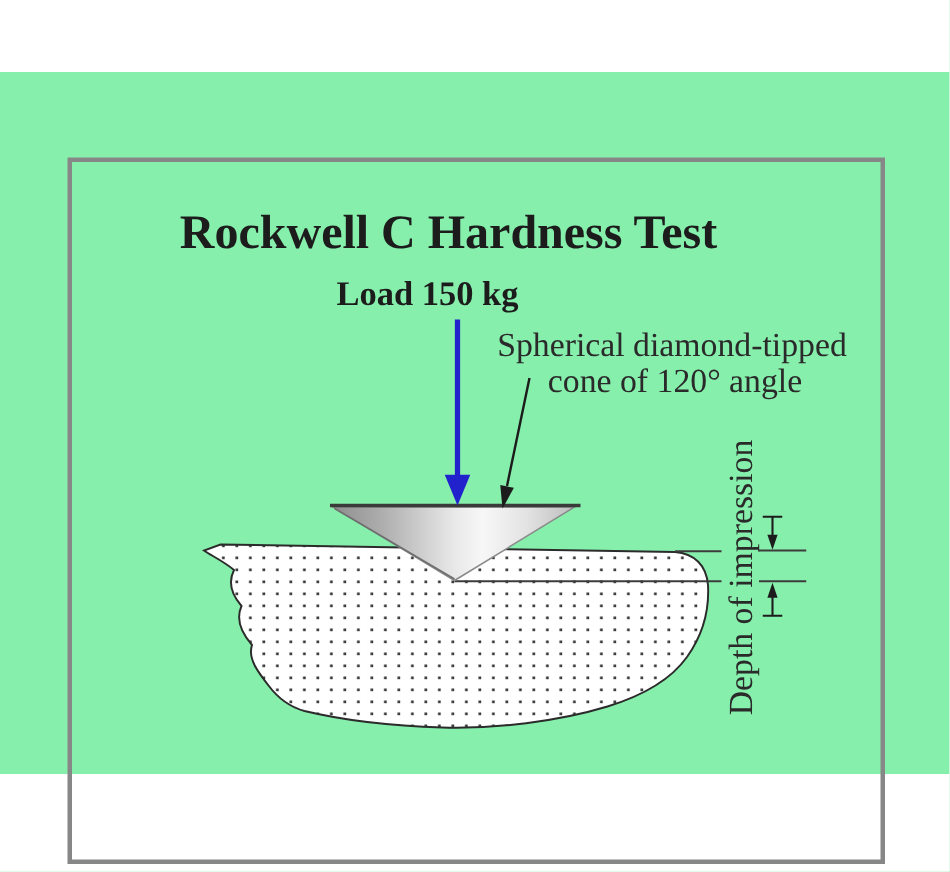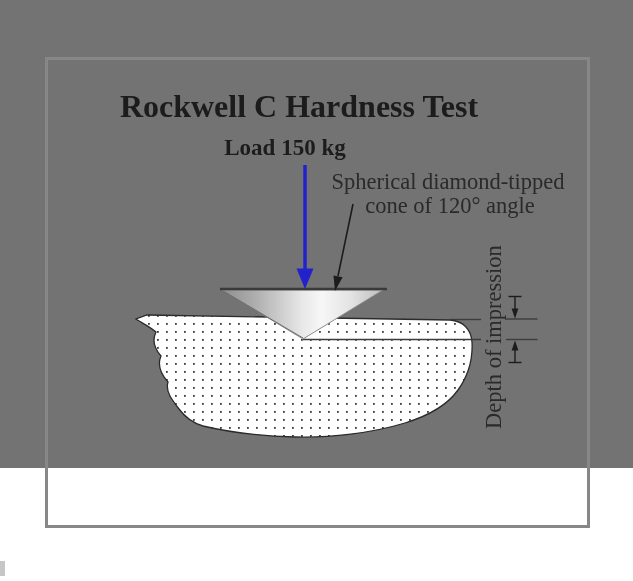--- a/index.html
+++ b/index.html
@@ -8,21 +8,22 @@
     background: #ffffff;
     width: 633px;
     height: 581px;
     overflow: hidden;
     font-family: "Liberation Serif", serif;
   }
   .stage {
     position: relative;
     width: 633px;
     height: 468px;
-    background: #737373;
+    background: #86efac;
+    margin-top: 48px;
   }
   svg { position: absolute; top: 0; left: 0; }
   text { fill: #1c1c1c; }
   .title-text  { font-weight: bold; font-size: 32px; }
   .load-text   { font-weight: bold; font-size: 23px; }
   .label-text  { font-size: 22.5px; fill: #2a2a2a; }
   .depth-text  { font-size: 22.5px; fill: #2a2a2a; }
 </style>
 </head>
 <body>

